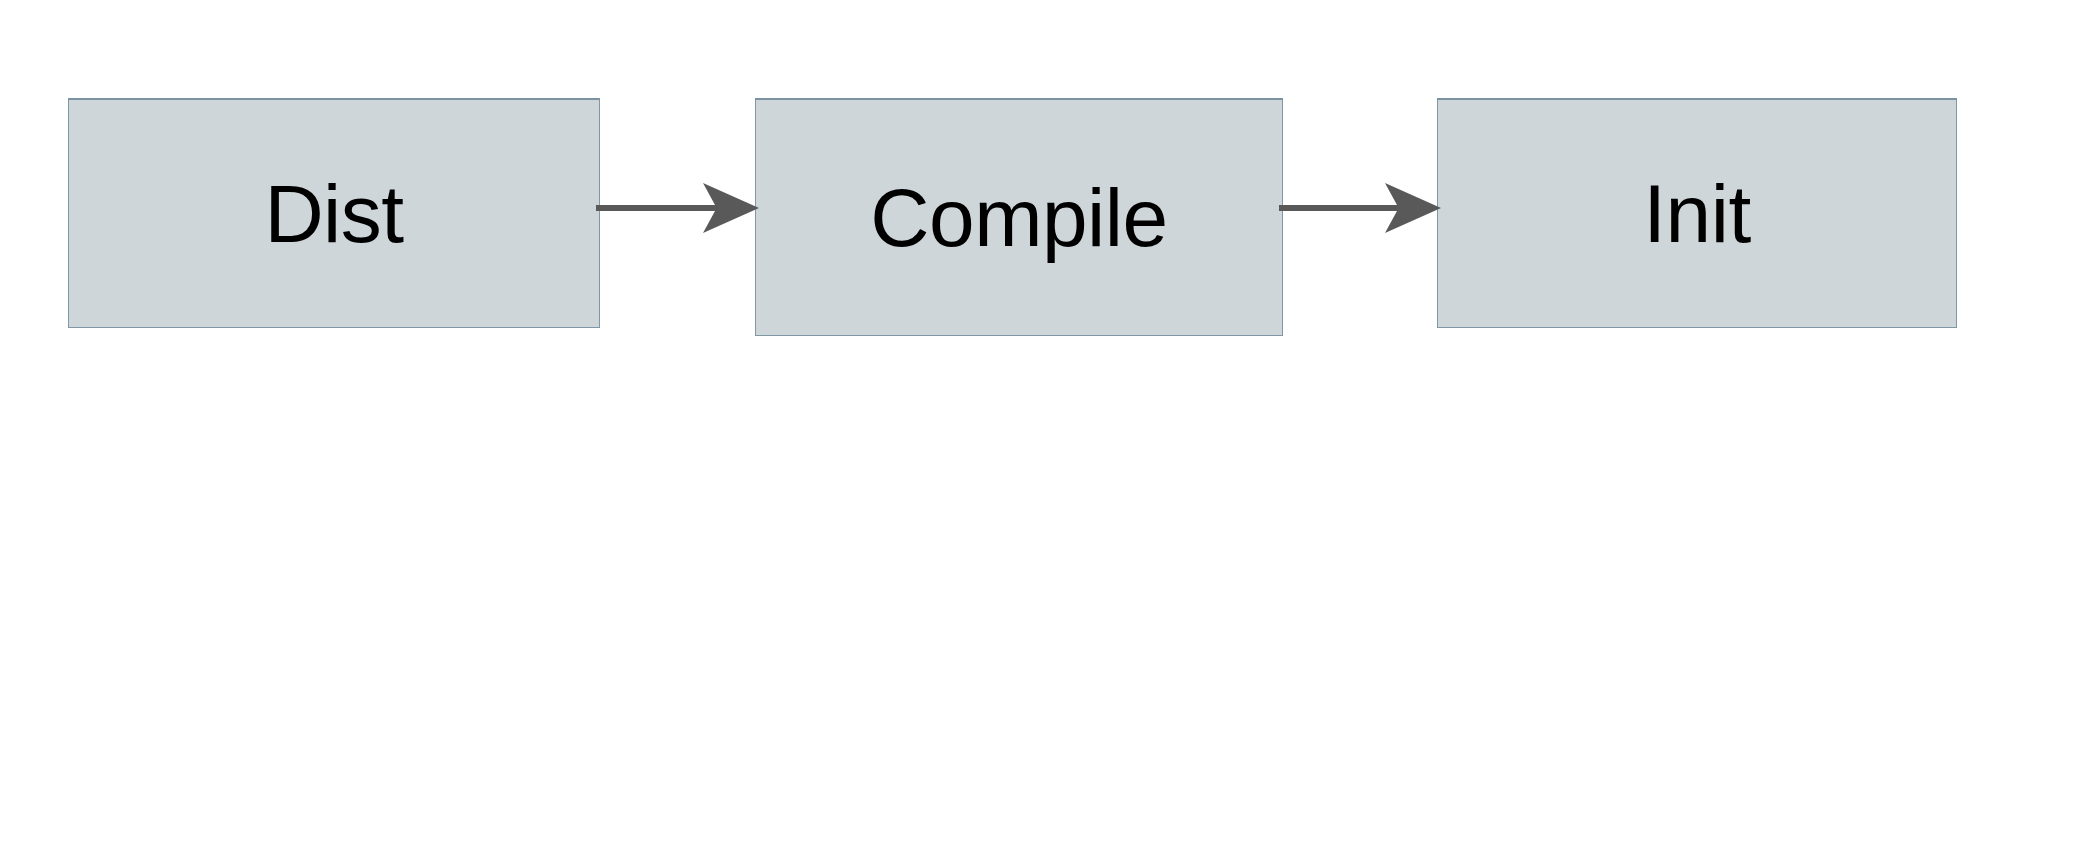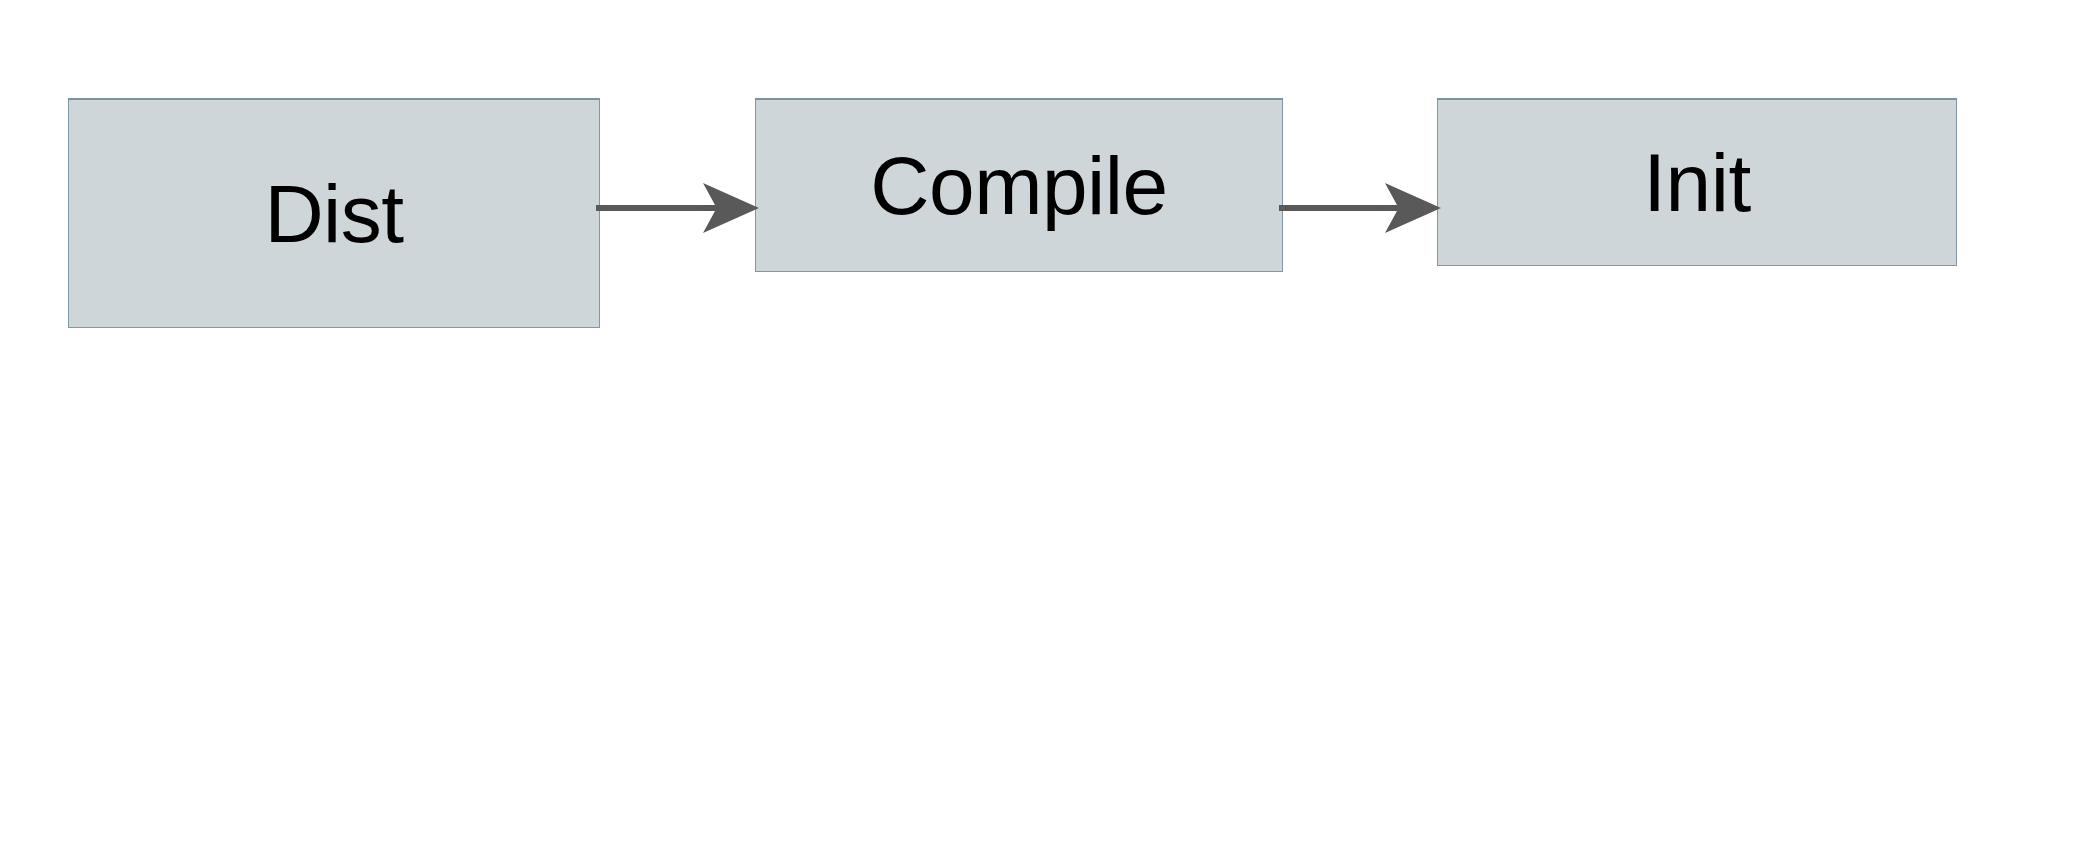--- a/index.html
+++ b/index.html
@@ -32,22 +32,22 @@
     font-size: 82px;
     font-weight: 300;
     color: #000000;
     line-height: 1;
     letter-spacing: -0.5px;
     white-space: nowrap;
     -webkit-font-smoothing: antialiased;
   }
   
   #node-dist    { left: 68px;  top: 98px;  width: 532px; height: 230px; }
-  #node-compile { left: 755px; top: 98px;  width: 528px; height: 174px; }
-  #node-init    { left: 1437px;top: 98px;  width: 520px; height: 168px; }
+  #node-compile { left: 755px; top: 98px;  width: 528px; height: 238px; }
+  #node-init    { left: 1437px;top: 98px;  width: 520px; height: 230px; }
   #node-clean   { left: 755px; top: 512px; width: 528px; height: 233px; }
 
   
   #node-clean .node-label { transform: translateY(-14px); }
 
   .edge {
     position: absolute;
     overflow: visible;
   }
   #edge-dist-compile { left: 596px;  top: 176px; width: 163px; height: 64px; }

